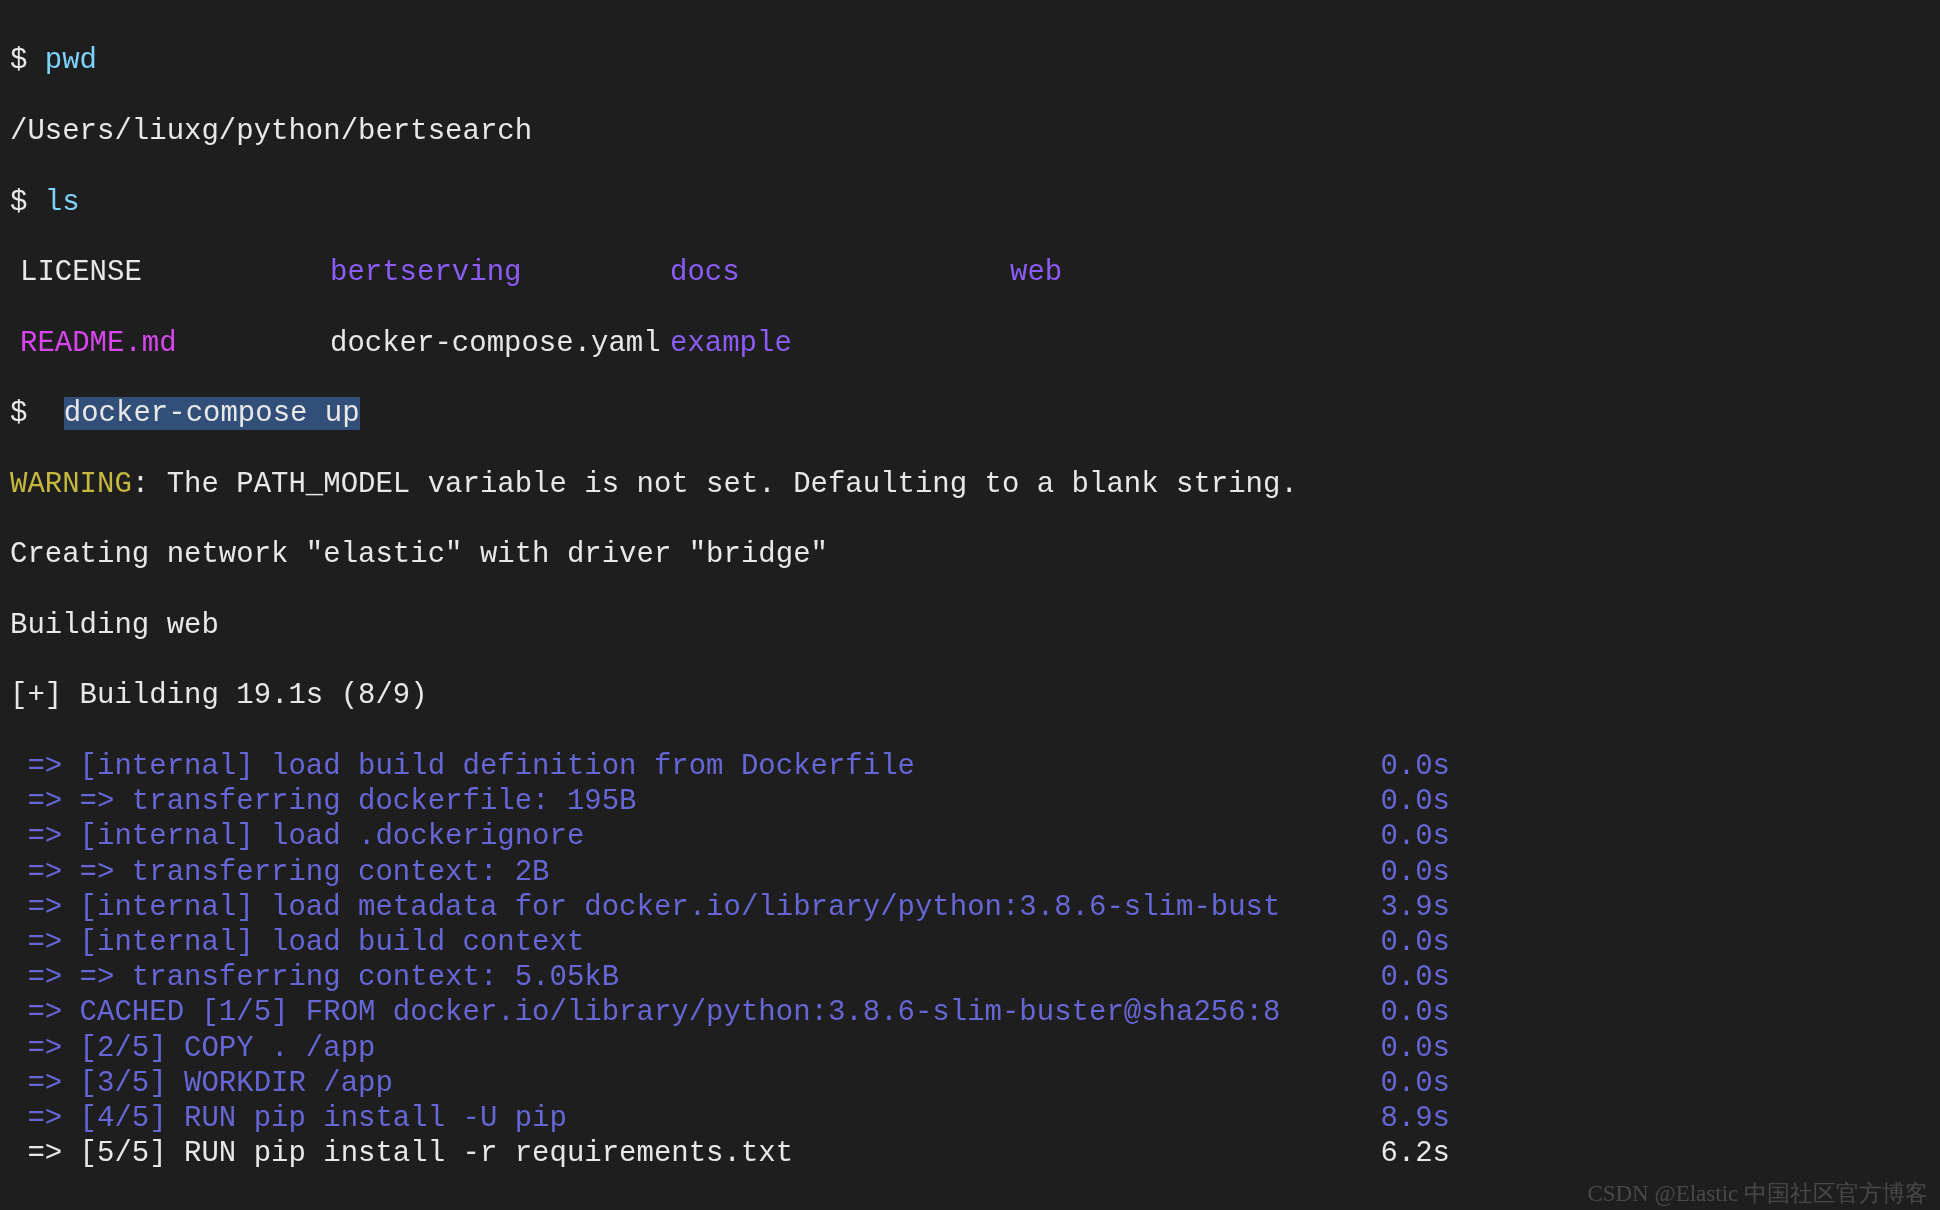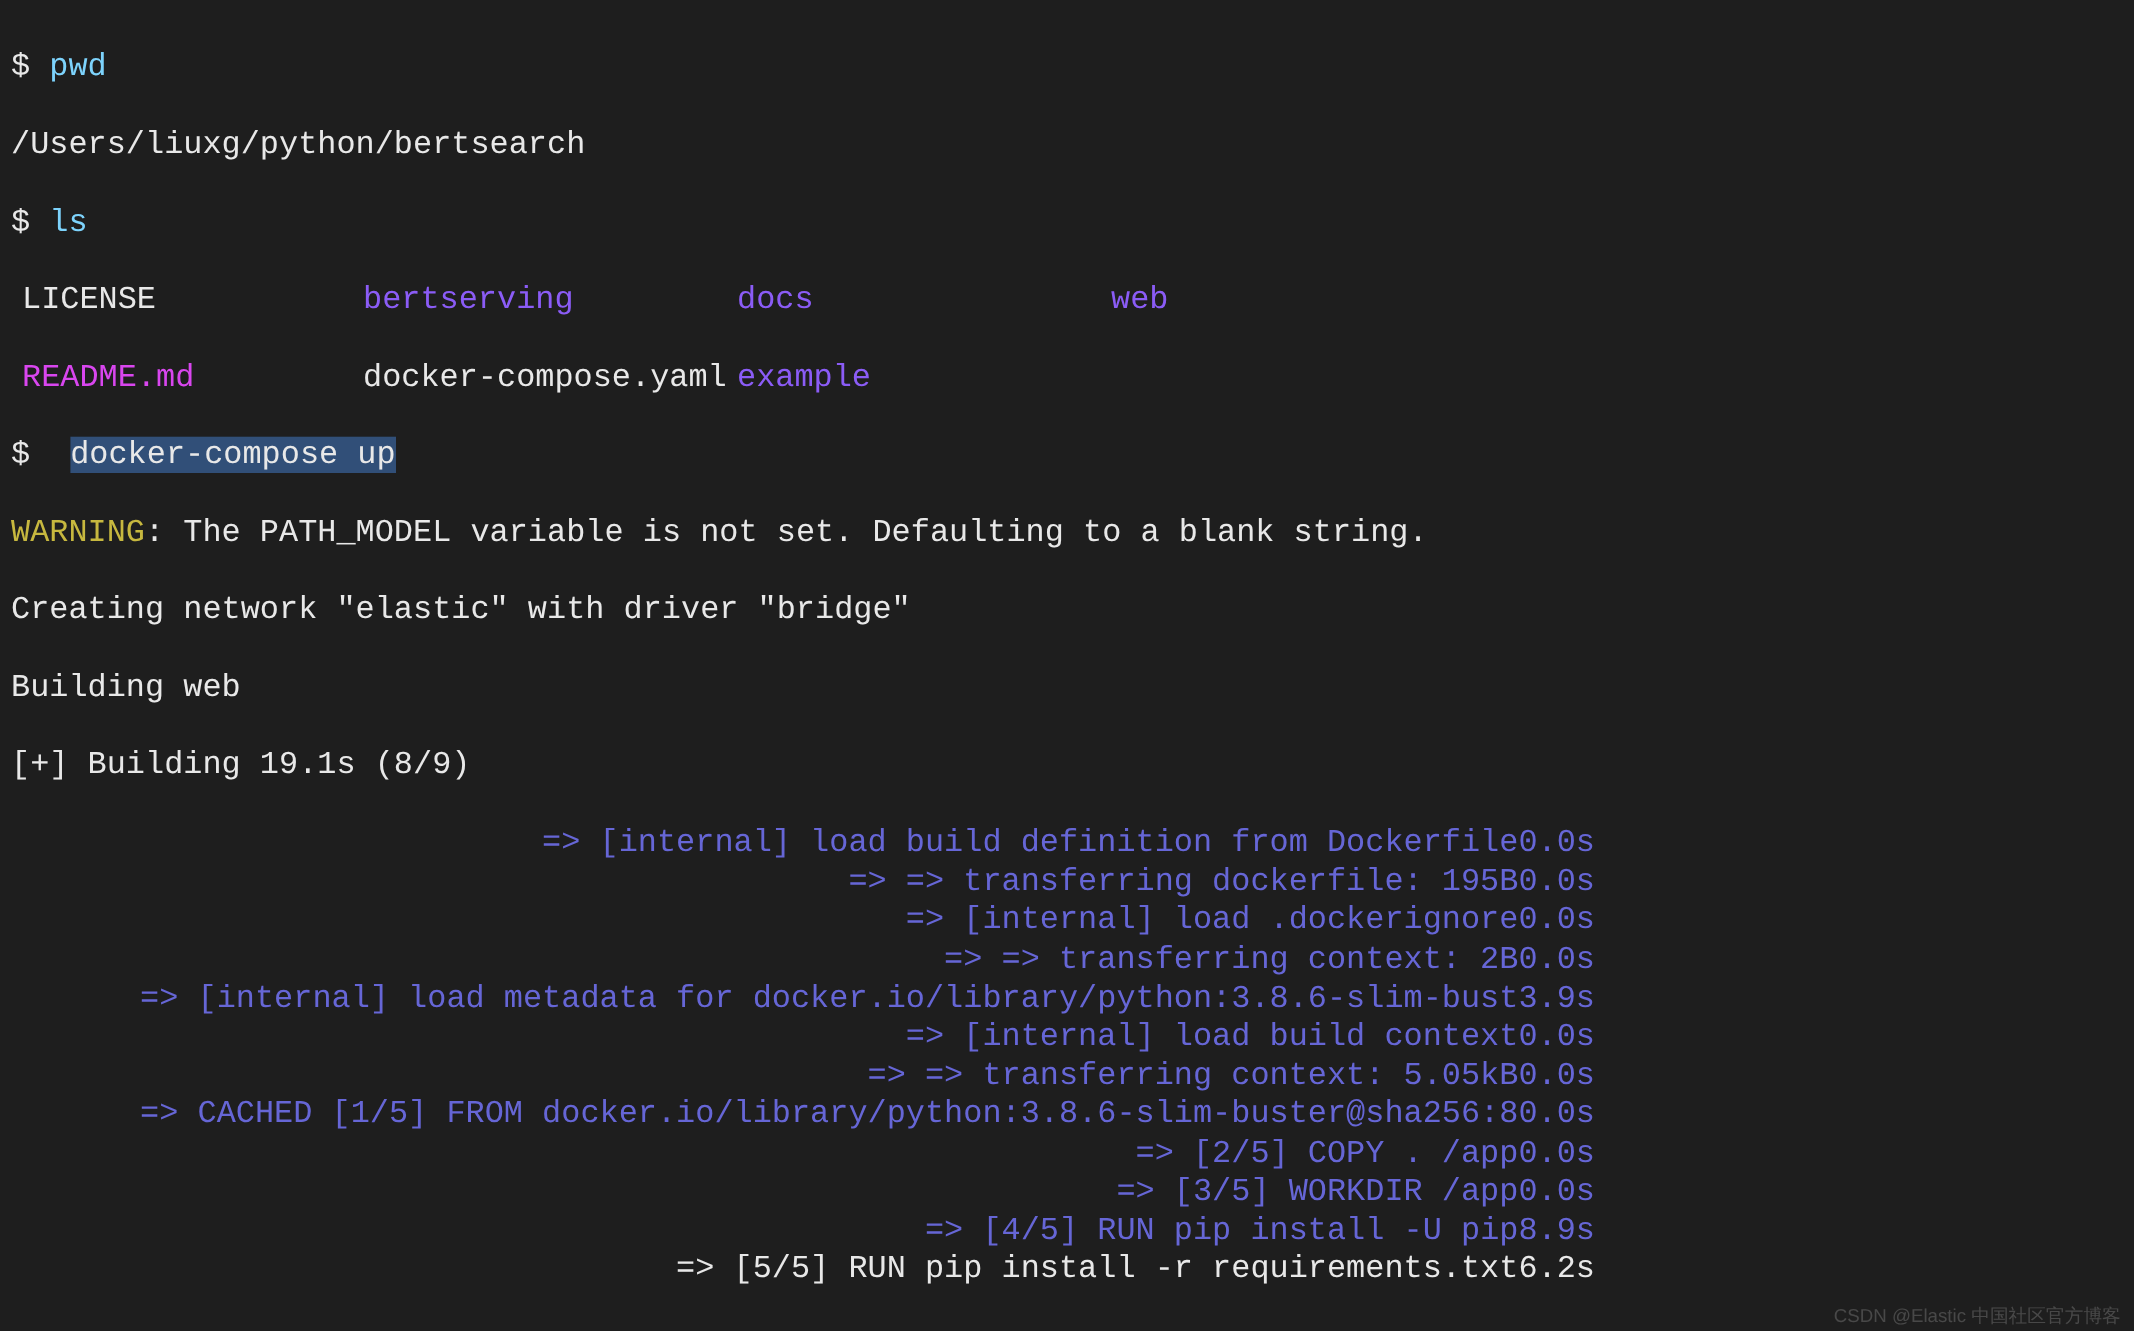--- a/index.html
+++ b/index.html
@@ -25,36 +25,36 @@
   .red { color: #d946ef; }
   .blue { color: #8b5cf6; }
   .dimblue { color: #6666d6; }
   .grey { color: #808080; }
   .sel {
     background: #314f78;
     color: #e8e8e8;
     margin-left: 19px;
   }
   .line { display: block; height: 35.2px; }
-  .row { display: flex; justify-content: flex-end; width: 1440px; }
+  .row { display: flex; justify-content: space-between; width: 1440px; }
   .step-left { display: inline-block; }
   .step-right { display: inline-block; }
   .ls-row {
     display: grid;
     grid-template-columns: 310px 340px 340px 340px;
     width: 1440px;
     margin-left: 10px;
   }
   .watermark {
     position: absolute;
     bottom: 2px;
     right: 12px;
-    font-size: 17px;
+    font-size: 23px;
     color: rgba(200,200,200,0.25);
-    font-family: Liberation Sans, sans-serif;
+    font-family: Liberation Serif, serif;
   }
 </style>
 </head>
 <body>
 
 <div class="terminal">
 <span class="line"><span class="prompt">$</span> <span class="cmd">pwd</span></span>
 <span class="line">/Users/liuxg/python/bertsearch</span>
 <span class="line"><span class="prompt">$</span> <span class="cmd">ls</span></span>
 <span class="line ls-row"><span class="white">LICENSE</span><span class="blue">bertserving</span><span class="blue">docs</span><span class="blue">web</span></span>

